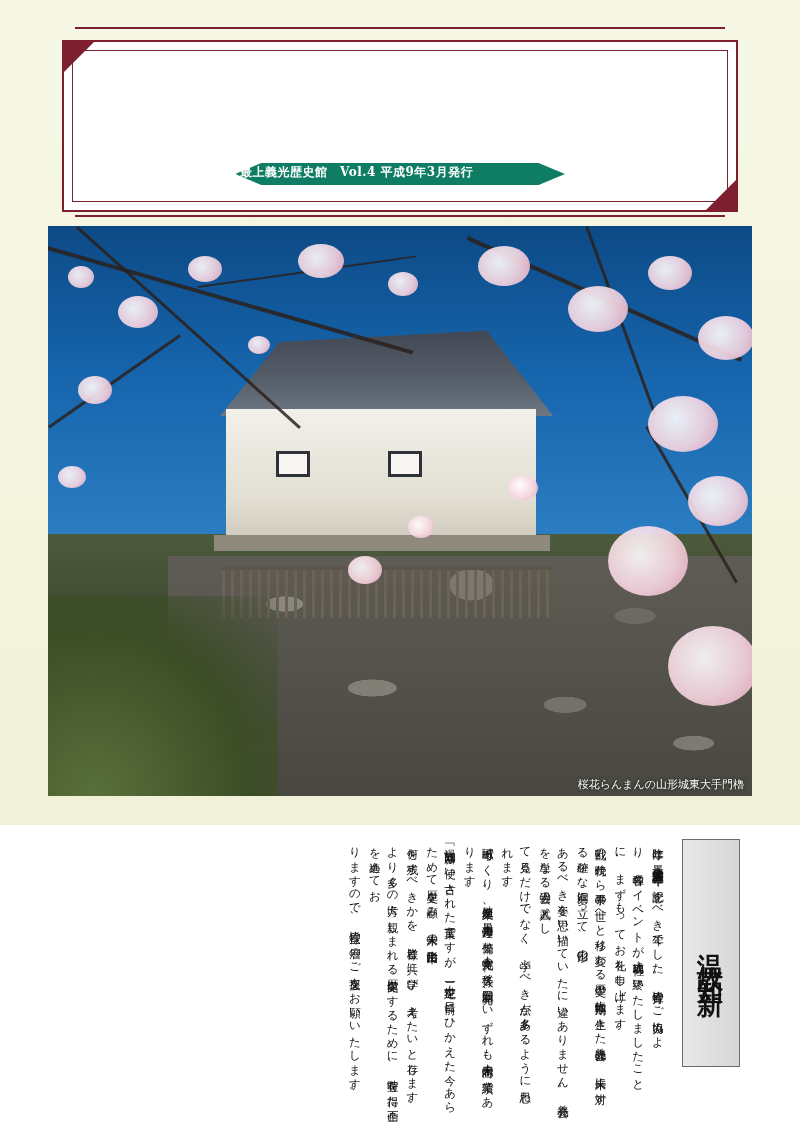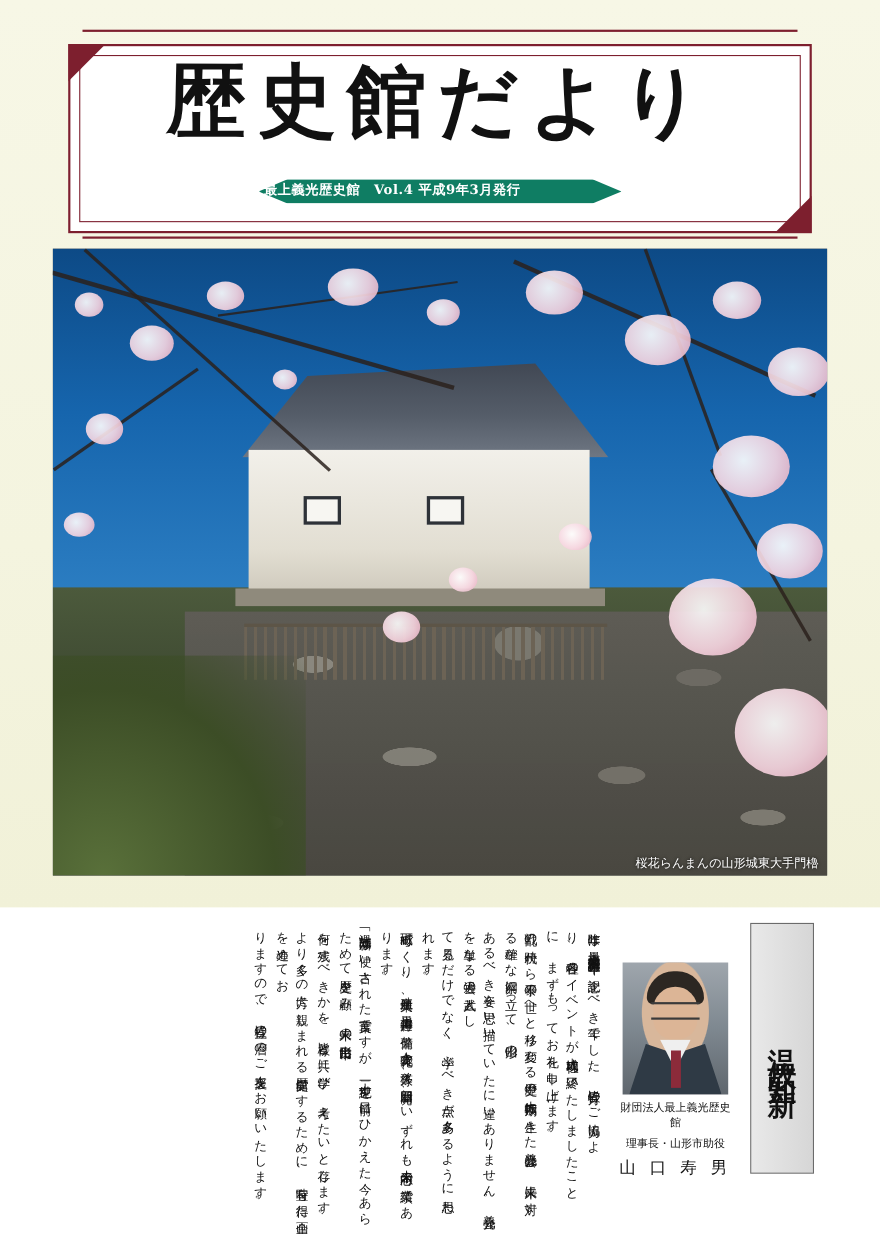--- a/index.html
+++ b/index.html
@@ -115,21 +115,21 @@
   }
 
   
   .photo-wrap {
     position: absolute;
     left: 48px;
     top: 226px;
     width: 704px;
     height: 570px;
     overflow: hidden;
-    background: #737373;
+    background: #ec4899;
     z-index: 3;
   }
   .sky {
     position: absolute;
     left: 0; top: 0; width: 100%; height: 58%;
     background: linear-gradient(180deg, #0d4a86 0%, #1665ad 45%, #2e80c4 100%);
   }
   .ground {
     position: absolute;
     left: 0; top: 54%; width: 100%; height: 46%;
@@ -333,21 +333,20 @@
 
   <div class="rule-top"></div>
   <div class="rule-bottom"></div>
 
   <div class="masthead-frame">
     <div class="masthead-frame-inner"></div>
   </div>
   <div class="masthead-corner corner-tl"></div>
   <div class="masthead-corner corner-br"></div>
 
-  <div class="title">歴史館だより</div>
 
   <div class="ribbon"></div>
   <div class="ribbon-text">財団法人最上義光歴史館　Vol.4 平成9年3月発行</div>
 
   <div class="photo-wrap">
     <div class="sky"></div>
     <div class="ground"></div>
     <div class="stone-wall"></div>
     <div class="castle">
       <div class="castle-roof"></div>
@@ -399,33 +398,20 @@
         <div class="bcol">何を残すべきかを、皆様と共に学び、考えたいと存じます。</div>
         <div class="bcol">「温故知新」は使い古された言葉ですが、二十一世紀を目前にひかえた今、あらためて歴史を顧み、未来の山形市民に</div>
         <div class="bcol">城下町づくり、殖産興業、最上川舟運の整備、上方文化の移入等々、新田開発、いずれも未来志向の業績であります。</div>
         <div class="bcol">て見るだけでなく、学ぶべき点が多々あるように思われます。</div>
         <div class="bcol">あるべき姿を思い描いていたに違いありません。義光公を単なる過去の武人とし</div>
         <div class="bcol">戦乱の時代から泰平の世へと移り変わる歴史の大転換期に生きた義光公は、未来に対する確かな洞察に立って、山形の</div>
         <div class="bcol">り、各種のイベントが大成功裡に終了いたしましたことに、まずもってお礼を申し上げます。</div>
         <div class="bcol">昨年は最上義光公生誕四百五十年の記念すべき年でした。皆様方のご協力によ</div>
       </div>
 
-      <div class="portrait-block">
-        <div class="portrait">
-          <div class="p-hair"></div>
-          <div class="p-face"></div>
-          <div class="p-glass"></div>
-          <div class="p-suit"></div>
-          <div class="p-shirt"></div>
-          <div class="p-tie"></div>
-        </div>
-        <div class="portrait-caption">財団法人最上義光歴史館</div>
-        <div class="portrait-caption">理事長・山形市助役</div>
-        <div class="portrait-name">山 口 寿 男</div>
-      </div>
 
       <div class="heading-box">
         <div class="heading-text">温故知新</div>
       </div>
 
     </div>
   </div>
 
 </div>
 

